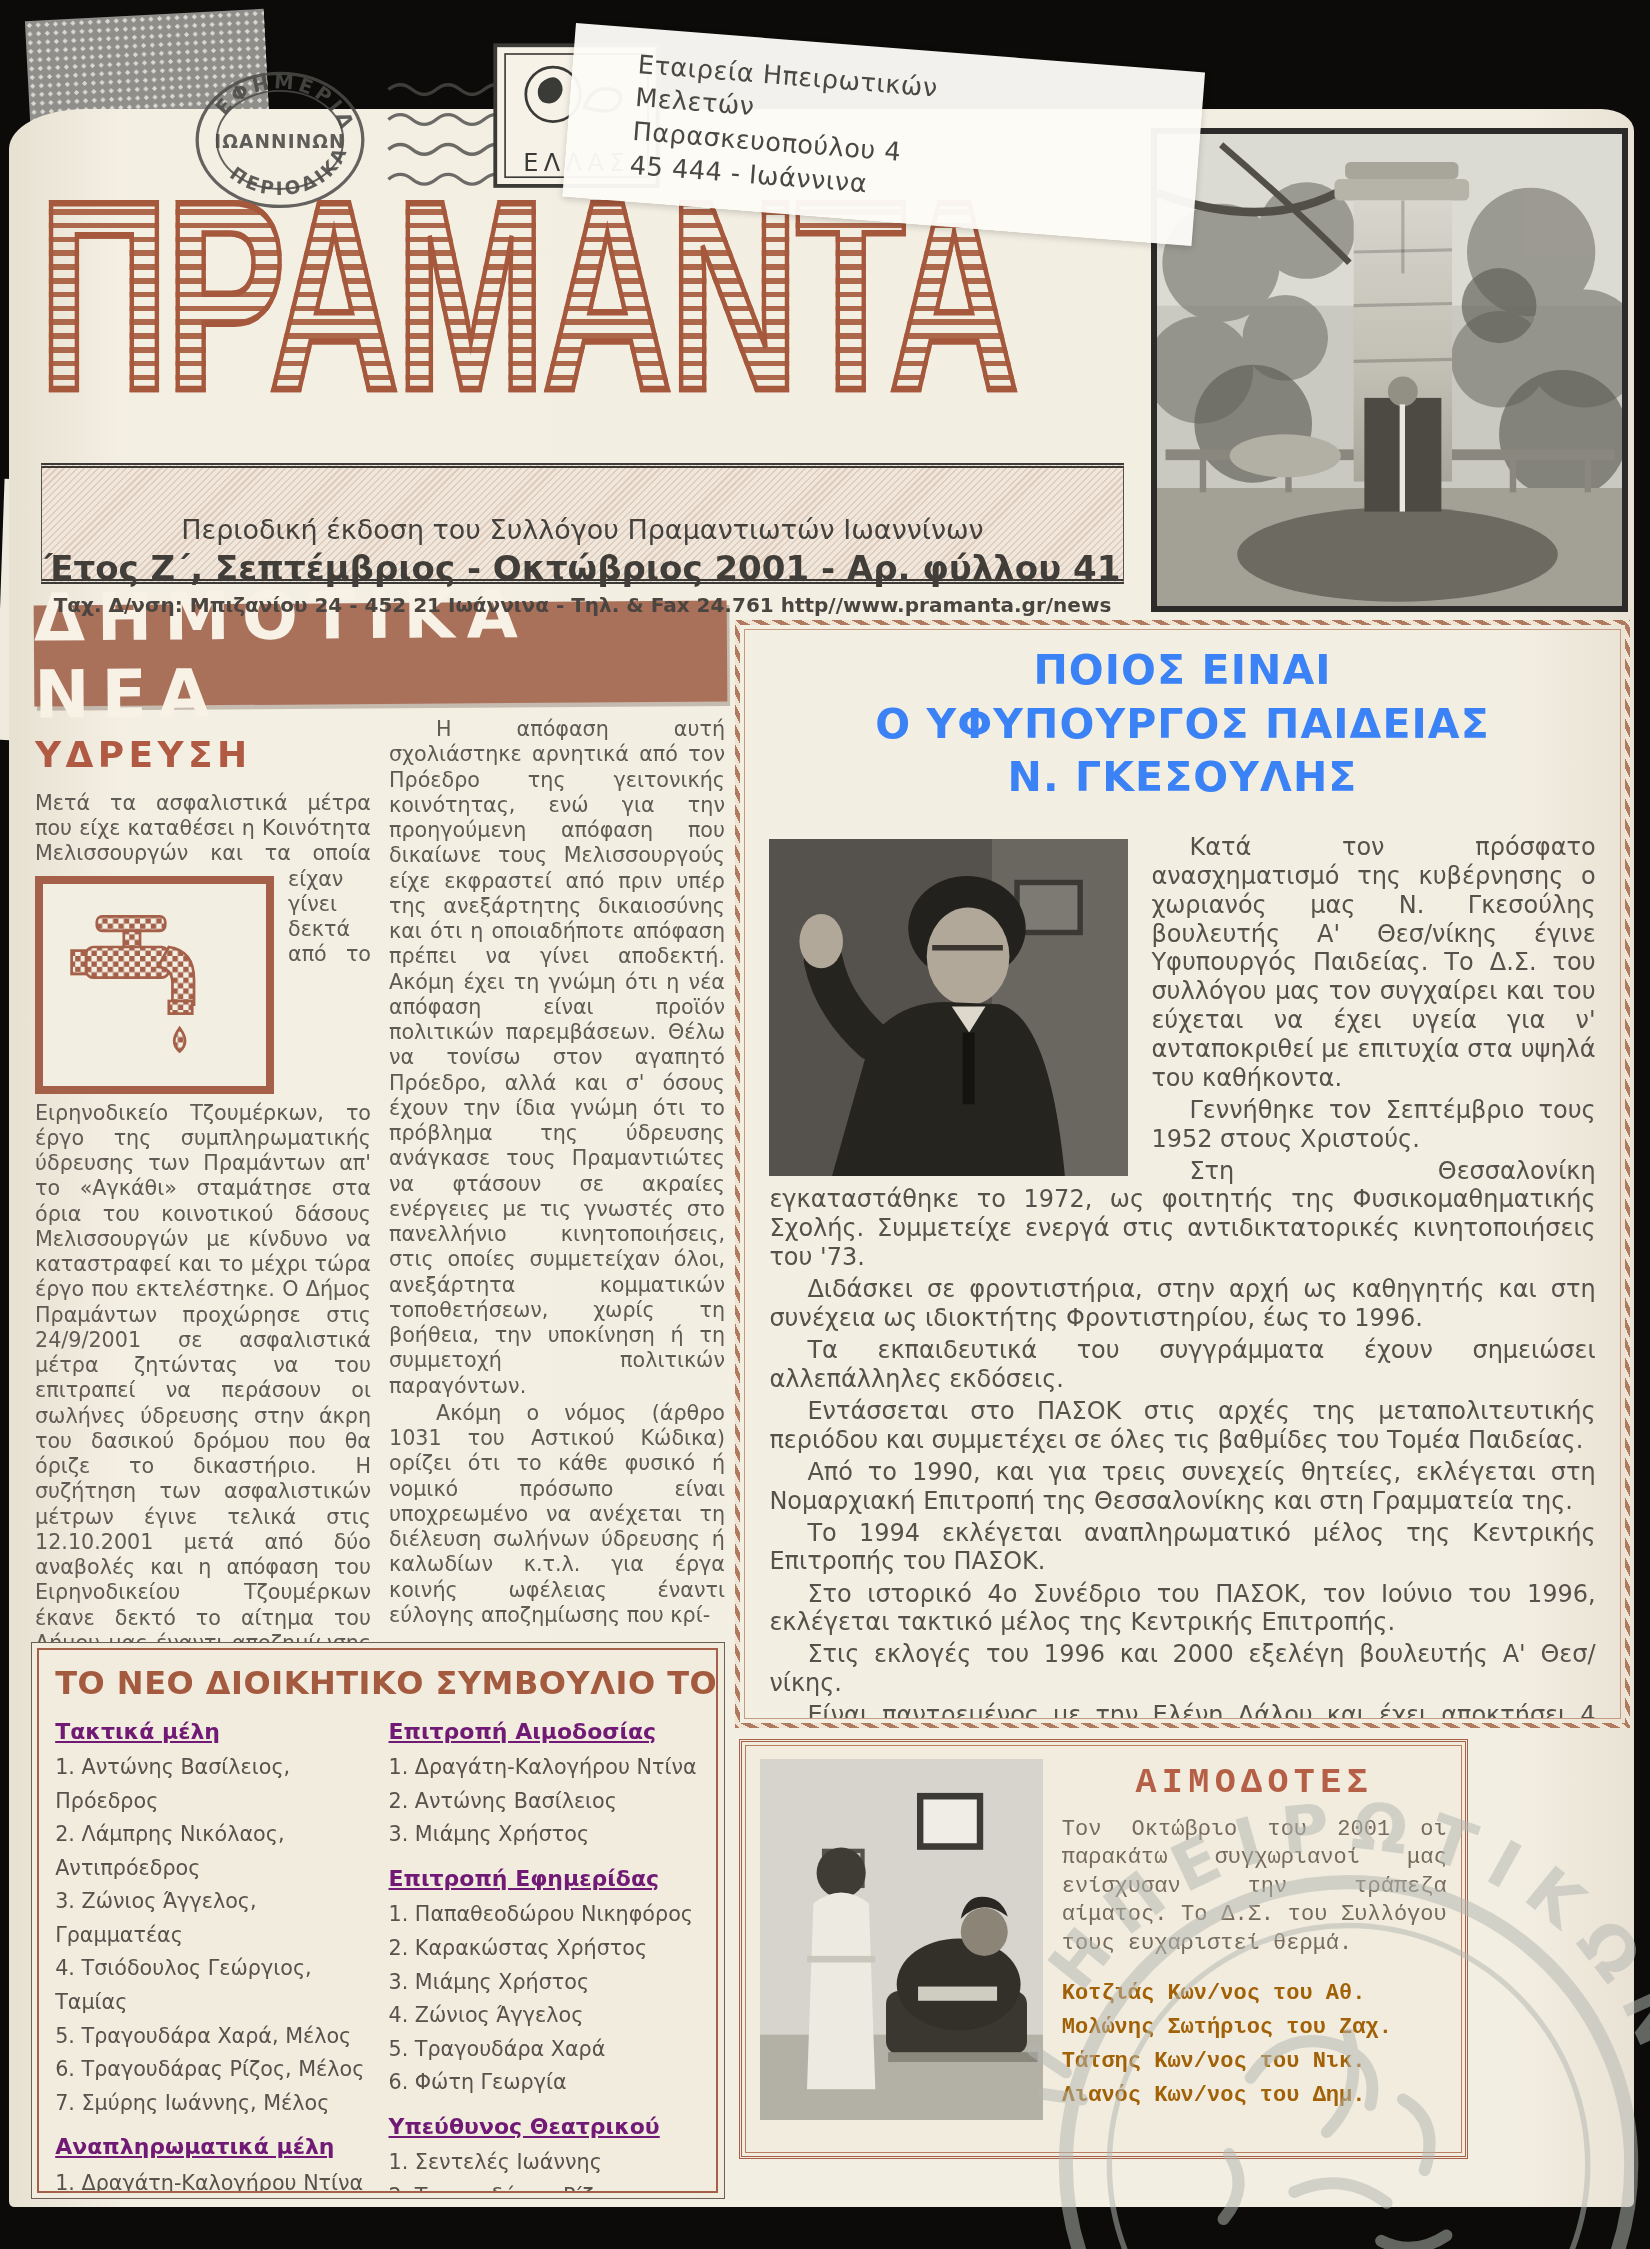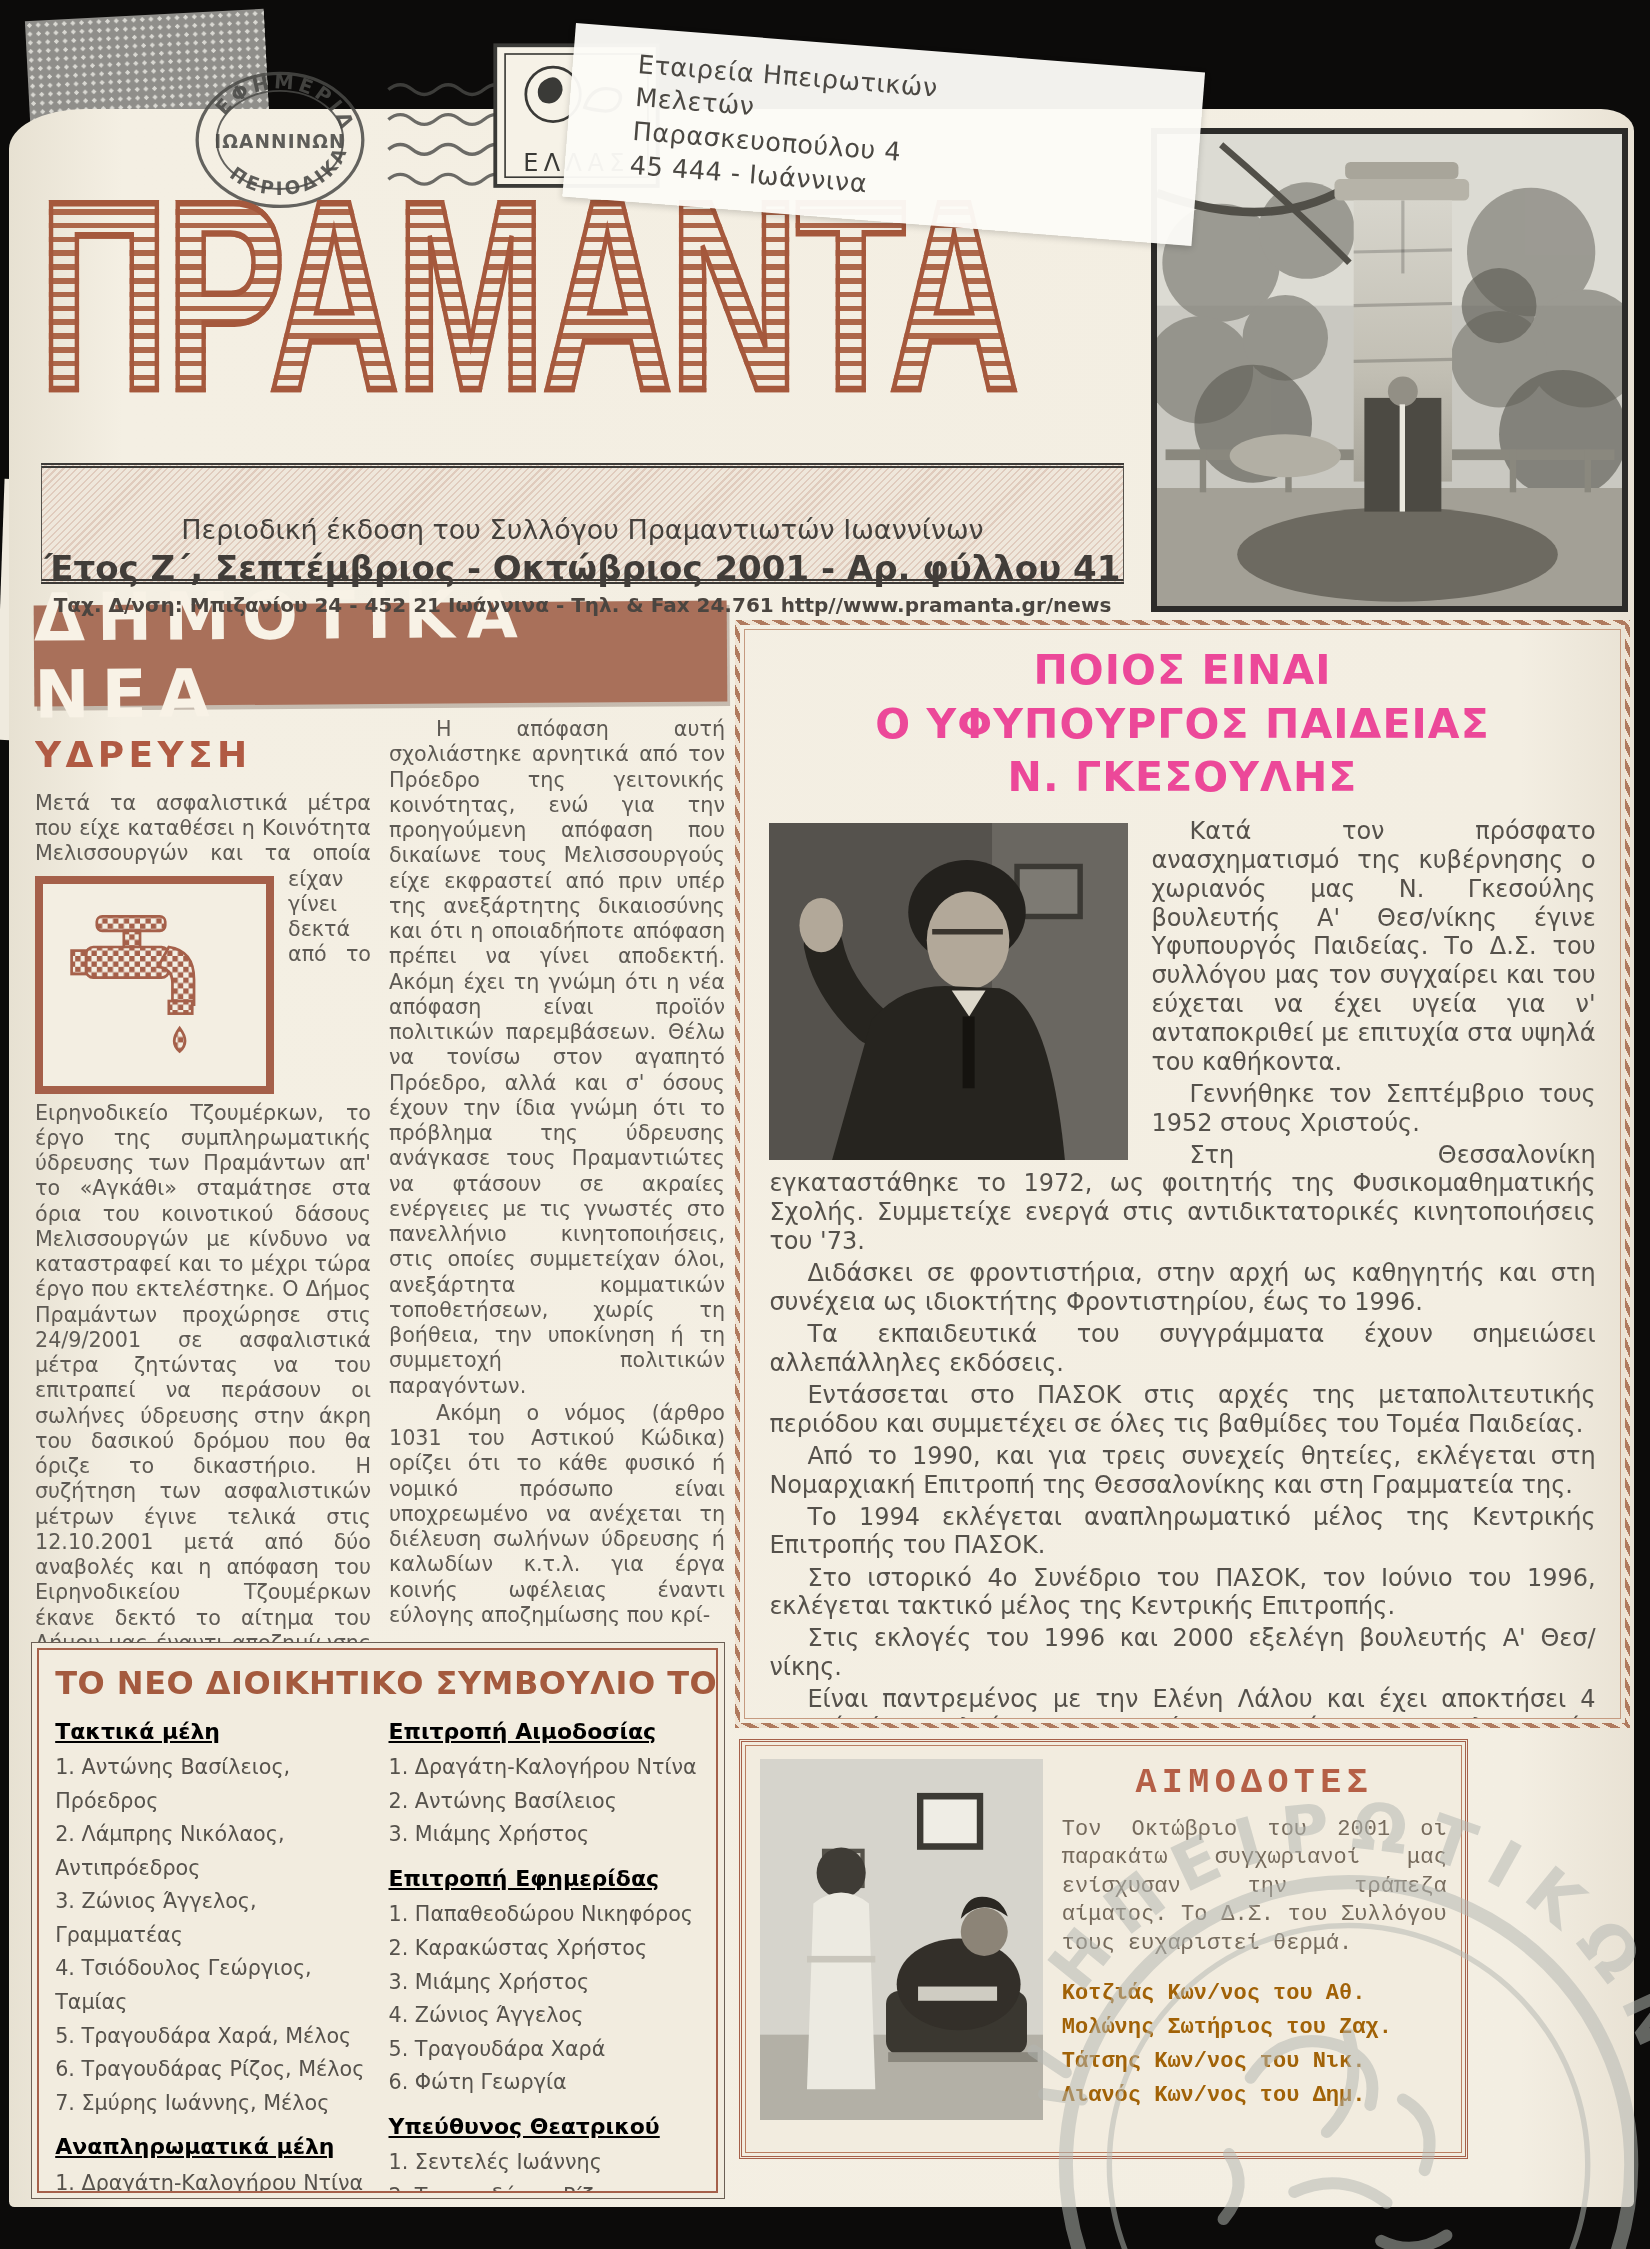--- a/index.html
+++ b/index.html
@@ -64,36 +64,36 @@
   .col p{margin:0;}
   .col2 p.ind{text-indent:47px;}
   .col2 p + p{margin-top:2.2px;}
   
   .minister-box{position:absolute;left:735px;top:620px;width:895px;height:1108px;z-index:3;
         box-sizing:border-box;border:5.4px solid transparent;
         border-image:repeating-linear-gradient(45deg,#b07a5e 0 7px,#efe3d3 7px 14px) 10;
         overflow:hidden;}
   .minister-inner{position:absolute;inset:4.4px;border:1.6px solid #c59a80;padding:14px 24px;
         box-sizing:border-box;overflow:hidden;}
-  .min-headline{font-weight:bold;color:#ec4899;font-size:41px;line-height:1.3;
-        text-align:center;letter-spacing:1.1px;margin-bottom:13px;}
+  .min-headline{font-weight:bold;color:#3b82f6;font-size:41px;line-height:1.3;
+        text-align:center;letter-spacing:1.1px;margin-bottom:29px;}
   .min-photo{float:left;width:359px;height:337px;margin:5.4px 23px 7.6px 0;background:#57544f;}
   .min-photo svg{width:100%;height:100%;display:block;}
   .min-body{font-size:24px;line-height:1.2;color:#55514b;text-align:justify;}
   .min-body p{margin:0 0 3.3px 0;text-indent:38px;}
   
   .board-box{position:absolute;left:30.5px;top:1642px;width:694px;height:557px;z-index:3;
         box-sizing:border-box;border:1.6px solid #6b5f55;background:#f2ecdf;}
   .board-inner{position:absolute;inset:5.4px;border:2.7px solid #a5604a;padding:14px 16.3px;
         box-sizing:border-box;overflow:hidden;}
   .board-title{font-weight:bold;color:#a45a3e;font-size:32px;text-align:center;
         letter-spacing:0.5px;margin-bottom:16.3px;white-space:nowrap;}
   .board-cols{display:flex;gap:22px;}
   .board-col{flex:1;font-size:20.7px;color:#56524c;}
-  .sec-head{font-weight:bold;color:#000000;text-decoration:underline;font-size:22px;
+  .sec-head{font-weight:bold;color:#701a75;text-decoration:underline;font-size:22px;
         margin:14px 0 7.6px 0;}
   .board-col .sec-head:first-child{margin-top:0;}
   .board-col ol{list-style:none;margin:0;padding:0;counter-reset:n;}
   .board-col li{counter-increment:n;line-height:1.62;}
   .board-col li::before{content:counter(n) ". ";}
   
   .donors-box{position:absolute;left:739px;top:1739px;width:729px;height:420px;z-index:3;
         box-sizing:border-box;border:3.3px double #a5604a;background:#f2ecdf;}
   .donors-inner{position:absolute;inset:3.3px;border:1.1px solid #b97d60;padding:11px 14px;
         box-sizing:border-box;overflow:hidden;font-family:Liberation Mono, monospace;}

